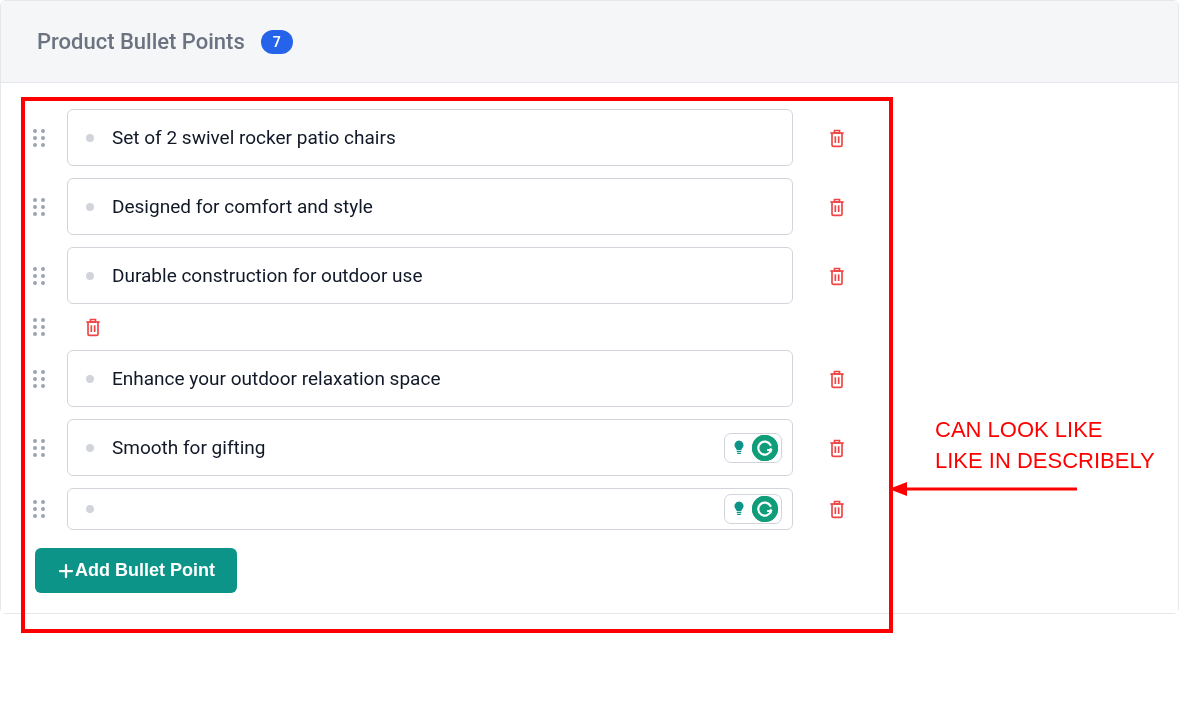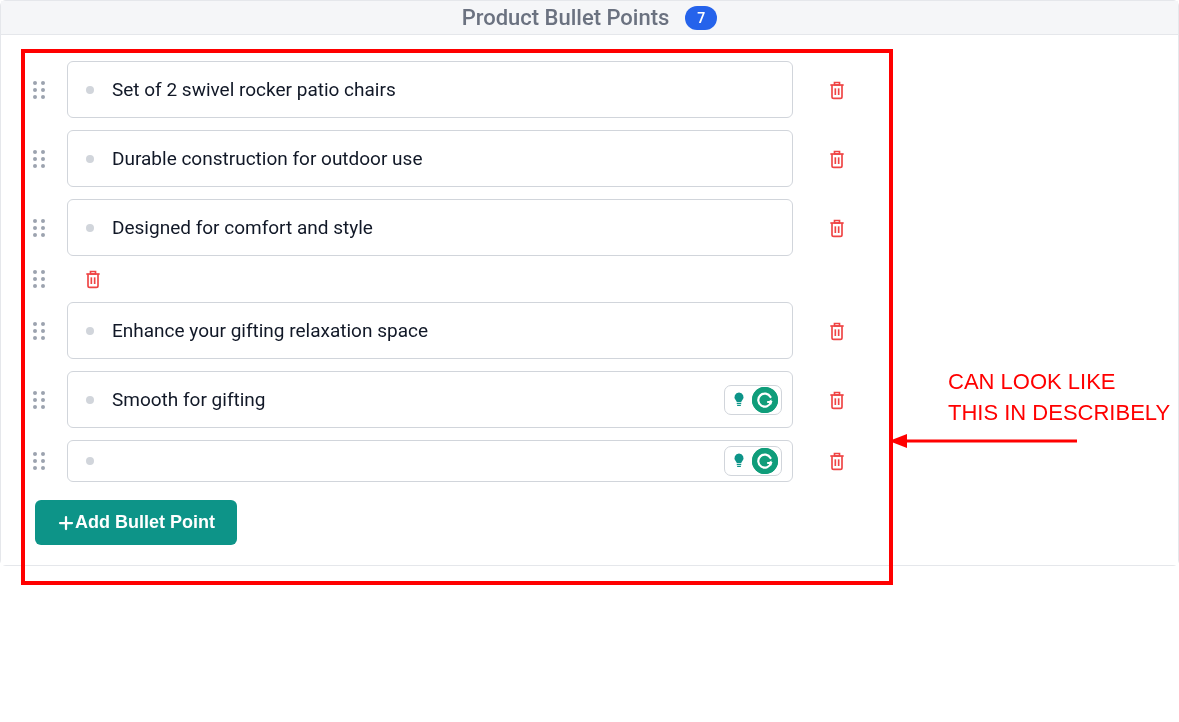--- a/index.html
+++ b/index.html
@@ -14,26 +14,25 @@
       height: 722px;
       position: relative;
     }
     .panel {
       border: 1px solid #e5e7eb;
       border-radius: 6px;
       overflow: visible;
     }
     .panel-header {
       background: #f5f6f8;
-      padding: 4px 36px;
+      padding: 28px 36px;
       border-bottom: 1px solid #e5e7eb;
       display: flex;
       align-items: center;
       gap: 16px;
-      justify-content: center;
     }
     .panel-title {
       font-size: 22px;
       color: #6b7280;
       font-weight: 500;
     }
     .count-badge {
       background: #2563eb;
       color: #ffffff;
       font-size: 14px;
@@ -183,21 +182,21 @@
       pointer-events: none;
       z-index: 6;
     }
     .annotation-text {
       color: #ff0000;
       font-size: 22px;
       font-weight: 400;
       line-height: 1.4;
       font-family: Arial, sans-serif;
       position: absolute;
-      left: 49px;
+      left: 36px;
       top: -8px;
       width: 230px;
     }
     .annotation-arrow {
       position: absolute;
       left: -10px;
       top: 56px;
     }
     .annotation-arrow svg {
       width: 190px;
@@ -247,20 +246,45 @@
                 <circle cx="3" cy="3" r="2" fill="currentColor"></circle>
                 <circle cx="11" cy="3" r="2" fill="currentColor"></circle>
                 <circle cx="3" cy="10" r="2" fill="currentColor"></circle>
                 <circle cx="11" cy="10" r="2" fill="currentColor"></circle>
                 <circle cx="3" cy="17" r="2" fill="currentColor"></circle>
                 <circle cx="11" cy="17" r="2" fill="currentColor"></circle>
               </svg>
             </div>
             <div class="bullet-input-wrapper">
               <div class="bullet-dot"></div>
+              <div class="bullet-text">Designed for comfort and style</div>
+            </div>
+            <div class="delete-btn">
+              <svg viewBox="0 0 24 24" fill="none" stroke="currentColor" stroke-width="2">
+                <path d="M4 6h16"></path>
+                <path d="M6 6v14a2 2 0 0 0 2 2h8a2 2 0 0 0 2-2V6"></path>
+                <path d="M9 3h6v3H9z"></path>
+                <line x1="10" y1="10" x2="10" y2="18"></line>
+                <line x1="14" y1="10" x2="14" y2="18"></line>
+              </svg>
+            </div>
+          </div>
+          <div class="bullet-row">
+            <div class="drag-handle">
+              <svg viewBox="0 0 14 20">
+                <circle cx="3" cy="3" r="2" fill="currentColor"></circle>
+                <circle cx="11" cy="3" r="2" fill="currentColor"></circle>
+                <circle cx="3" cy="10" r="2" fill="currentColor"></circle>
+                <circle cx="11" cy="10" r="2" fill="currentColor"></circle>
+                <circle cx="3" cy="17" r="2" fill="currentColor"></circle>
+                <circle cx="11" cy="17" r="2" fill="currentColor"></circle>
+              </svg>
+            </div>
+            <div class="bullet-input-wrapper">
+              <div class="bullet-dot"></div>
               <div class="bullet-text">Durable construction for outdoor use</div>
             </div>
             <div class="delete-btn">
               <svg viewBox="0 0 24 24" fill="none" stroke="currentColor" stroke-width="2">
                 <path d="M4 6h16"></path>
                 <path d="M6 6v14a2 2 0 0 0 2 2h8a2 2 0 0 0 2-2V6"></path>
                 <path d="M9 3h6v3H9z"></path>
                 <line x1="10" y1="10" x2="10" y2="18"></line>
                 <line x1="14" y1="10" x2="14" y2="18"></line>
               </svg>
@@ -270,69 +294,44 @@
             <div class="drag-handle">
               <svg viewBox="0 0 14 20">
                 <circle cx="3" cy="3" r="2" fill="currentColor"></circle>
                 <circle cx="11" cy="3" r="2" fill="currentColor"></circle>
                 <circle cx="3" cy="10" r="2" fill="currentColor"></circle>
                 <circle cx="11" cy="10" r="2" fill="currentColor"></circle>
                 <circle cx="3" cy="17" r="2" fill="currentColor"></circle>
                 <circle cx="11" cy="17" r="2" fill="currentColor"></circle>
               </svg>
             </div>
-            <div class="bullet-input-wrapper">
-              <div class="bullet-dot"></div>
-              <div class="bullet-text">Designed for comfort and style</div>
-            </div>
-            <div class="delete-btn">
-              <svg viewBox="0 0 24 24" fill="none" stroke="currentColor" stroke-width="2">
-                <path d="M4 6h16"></path>
-                <path d="M6 6v14a2 2 0 0 0 2 2h8a2 2 0 0 0 2-2V6"></path>
-                <path d="M9 3h6v3H9z"></path>
-                <line x1="10" y1="10" x2="10" y2="18"></line>
-                <line x1="14" y1="10" x2="14" y2="18"></line>
-              </svg>
-            </div>
-          </div>
-          <div class="bullet-row">
-            <div class="drag-handle">
-              <svg viewBox="0 0 14 20">
-                <circle cx="3" cy="3" r="2" fill="currentColor"></circle>
-                <circle cx="11" cy="3" r="2" fill="currentColor"></circle>
-                <circle cx="3" cy="10" r="2" fill="currentColor"></circle>
-                <circle cx="11" cy="10" r="2" fill="currentColor"></circle>
-                <circle cx="3" cy="17" r="2" fill="currentColor"></circle>
-                <circle cx="11" cy="17" r="2" fill="currentColor"></circle>
-              </svg>
-            </div>
-            <div class="delete-btn">
-              <svg viewBox="0 0 24 24" fill="none" stroke="currentColor" stroke-width="2">
-                <path d="M4 6h16"></path>
-                <path d="M6 6v14a2 2 0 0 0 2 2h8a2 2 0 0 0 2-2V6"></path>
-                <path d="M9 3h6v3H9z"></path>
-                <line x1="10" y1="10" x2="10" y2="18"></line>
-                <line x1="14" y1="10" x2="14" y2="18"></line>
-              </svg>
-            </div>
-          </div>
-          <div class="bullet-row">
-            <div class="drag-handle">
-              <svg viewBox="0 0 14 20">
-                <circle cx="3" cy="3" r="2" fill="currentColor"></circle>
-                <circle cx="11" cy="3" r="2" fill="currentColor"></circle>
-                <circle cx="3" cy="10" r="2" fill="currentColor"></circle>
-                <circle cx="11" cy="10" r="2" fill="currentColor"></circle>
-                <circle cx="3" cy="17" r="2" fill="currentColor"></circle>
-                <circle cx="11" cy="17" r="2" fill="currentColor"></circle>
-              </svg>
-            </div>
-            <div class="bullet-input-wrapper">
-              <div class="bullet-dot"></div>
-              <div class="bullet-text">Enhance your gifting relaxation space</div>
+            <div class="delete-btn">
+              <svg viewBox="0 0 24 24" fill="none" stroke="currentColor" stroke-width="2">
+                <path d="M4 6h16"></path>
+                <path d="M6 6v14a2 2 0 0 0 2 2h8a2 2 0 0 0 2-2V6"></path>
+                <path d="M9 3h6v3H9z"></path>
+                <line x1="10" y1="10" x2="10" y2="18"></line>
+                <line x1="14" y1="10" x2="14" y2="18"></line>
+              </svg>
+            </div>
+          </div>
+          <div class="bullet-row">
+            <div class="drag-handle">
+              <svg viewBox="0 0 14 20">
+                <circle cx="3" cy="3" r="2" fill="currentColor"></circle>
+                <circle cx="11" cy="3" r="2" fill="currentColor"></circle>
+                <circle cx="3" cy="10" r="2" fill="currentColor"></circle>
+                <circle cx="11" cy="10" r="2" fill="currentColor"></circle>
+                <circle cx="3" cy="17" r="2" fill="currentColor"></circle>
+                <circle cx="11" cy="17" r="2" fill="currentColor"></circle>
+              </svg>
+            </div>
+            <div class="bullet-input-wrapper">
+              <div class="bullet-dot"></div>
+              <div class="bullet-text">Enhance your outdoor relaxation space</div>
             </div>
             <div class="delete-btn">
               <svg viewBox="0 0 24 24" fill="none" stroke="currentColor" stroke-width="2">
                 <path d="M4 6h16"></path>
                 <path d="M6 6v14a2 2 0 0 0 2 2h8a2 2 0 0 0 2-2V6"></path>
                 <path d="M9 3h6v3H9z"></path>
                 <line x1="10" y1="10" x2="10" y2="18"></line>
                 <line x1="14" y1="10" x2="14" y2="18"></line>
               </svg>
             </div>
@@ -424,21 +423,21 @@
       <svg viewBox="0 0 24 24" fill="none" stroke="currentColor" stroke-width="3" stroke-linecap="round">
         <line x1="12" y1="4" x2="12" y2="20"></line>
         <line x1="4" y1="12" x2="20" y2="12"></line>
       </svg>
       <span>Add Bullet Point</span>
     </button>
 
     <div class="annotation">
       <div class="annotation-text">
         <span>CAN LOOK LIKE</span><br>
-        <span>THIS IN DESCRIBELY</span>
+        <span>LIKE IN DESCRIBELY</span>
       </div>
       <div class="annotation-arrow">
         <svg viewBox="0 0 190 20">
           <line x1="15" y1="10" x2="188" y2="10" stroke="#ff0000" stroke-width="3"></line>
           <polygon points="0,10 18,3 18,17" fill="#ff0000"></polygon>
         </svg>
       </div>
     </div>
   </div>
 </div>

